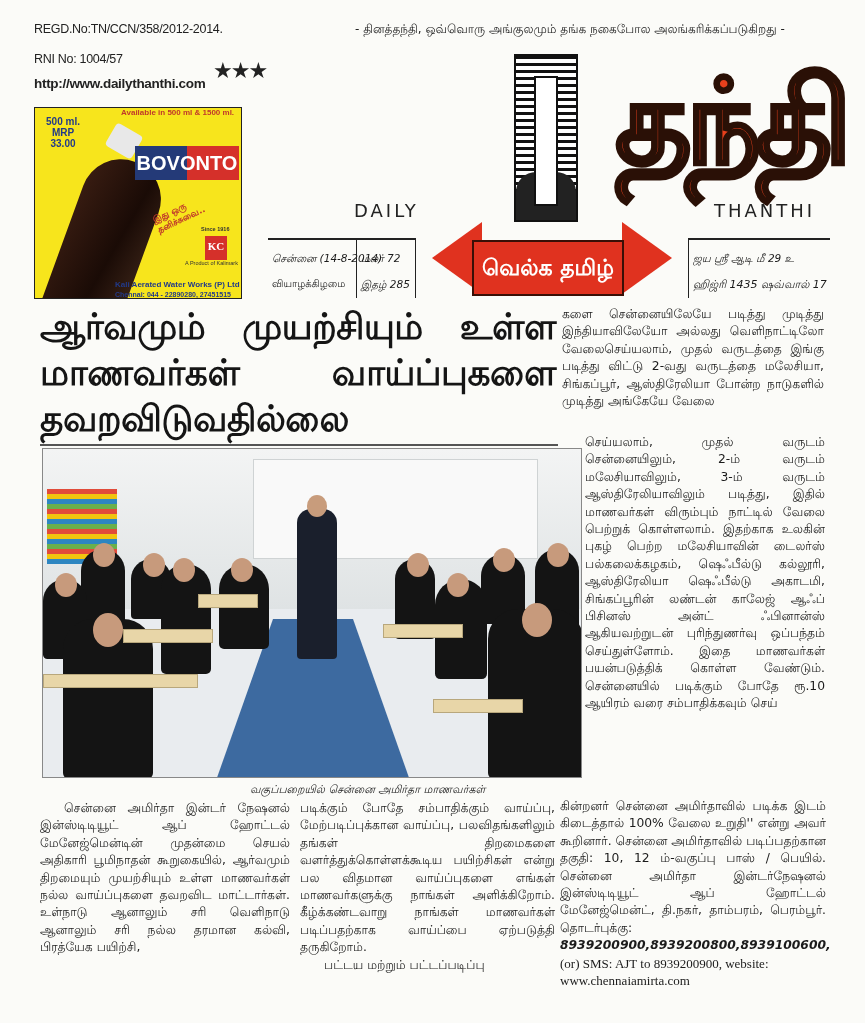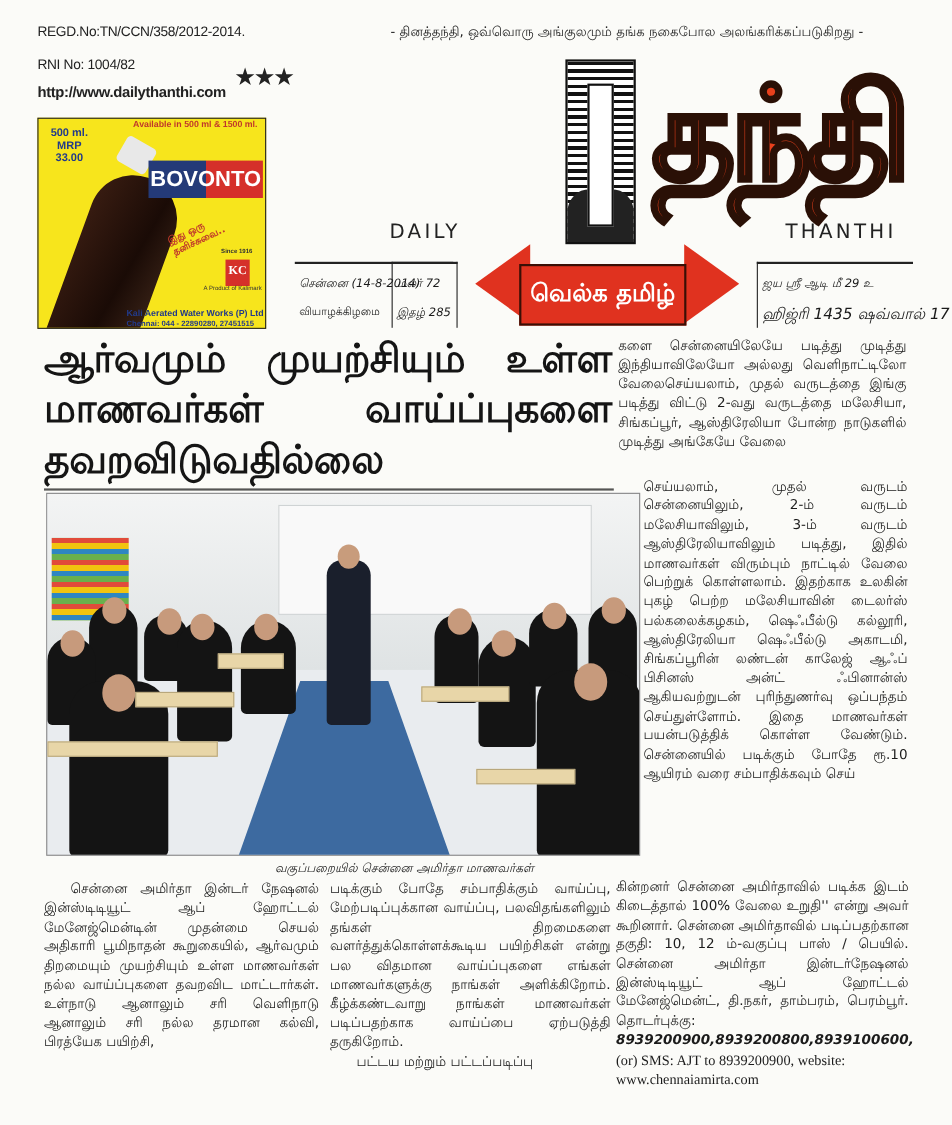--- a/index.html
+++ b/index.html
@@ -28,40 +28,40 @@
   .ad .since { position: absolute; left: 166px; top: 118px; font: bold 5.5px "Liberation Sans", sans-serif; color: #333; }
   .ad .kmark { position: absolute; left: 170px; top: 128px; width: 22px; height: 24px; background: #d5302a; color: #fff; font: bold 11px "Liberation Serif", serif; text-align: center; line-height: 20px; }
   .ad .product { position: absolute; left: 150px; top: 152px; font: 5.5px "Liberation Sans", sans-serif; color: #333; white-space: nowrap; }
   .ad .company { position: absolute; left: 80px; top: 172px; font: bold 8px "Liberation Sans", sans-serif; color: #223a8a; white-space: nowrap; }
   .ad .phone { position: absolute; left: 80px; top: 183px; font: bold 7px "Liberation Sans", sans-serif; color: #223a8a; white-space: nowrap; }
 
   
   .mast { left: 268px; top: 40px; width: 560px; height: 200px; }
   .mast .word { position: absolute; top: 12px; font-family: "DejaVu Sans", sans-serif; font-weight: bold; font-size: 118px; line-height: 140px; color: #e8401c; -webkit-text-stroke: 3px #2a1006; letter-spacing: -6px; white-space: nowrap; }
   .mast .w1 { left: 0px; }
-  .mast .w2 { left: 324px; }
+  .mast .w2 { left: 347px; }
   .mast .lighthouse { position: absolute; left: 246px; top: 14px; width: 64px; height: 168px; border: 2px solid #111; background:
       repeating-linear-gradient(180deg,#111 0 3px,#fff 3px 7px); }
   .mast .lighthouse .tower { position: absolute; left: 18px; top: 20px; width: 24px; height: 130px; background: #fff; border: 2px solid #111; }
   .mast .lighthouse .base { position: absolute; left: 0; bottom: 0; width: 100%; height: 48px; background: #222; border-radius: 20px 20px 0 0; }
   .mast .sub { position: absolute; top: 160px; font: 18px "DejaVu Sans", sans-serif; letter-spacing: 3px; color: #222; }
   .mast .sub.daily { left: 86px; }
   .mast .sub.thanthi { left: 446px; }
 
   
   .strip { top: 238px; height: 60px; border-top: 2px solid #222; }
   .strip.left { left: 268px; width: 144px; }
   .strip .city { position: absolute; left: 4px; top: 12px; font-size: 10.5px; font-style: italic; white-space: nowrap; }
   .strip .day { position: absolute; left: 4px; top: 38px; font-size: 10px; white-space: nowrap; }
   .strip.mid { left: 356px; width: 60px; border-left: 1.5px solid #222; border-right: 1.5px solid #222; border-top: 2px solid #222; }
   .strip.mid .a { position: absolute; left: 4px; top: 12px; font-size: 10.5px; font-style: italic; white-space: nowrap; }
   .strip.mid .b { position: absolute; left: 4px; top: 38px; font-size: 10.5px; font-style: italic; white-space: nowrap; }
   .strip.right { left: 688px; width: 142px; border-left: 1.5px solid #222; }
   .strip.right .a { position: absolute; left: 4px; top: 12px; font-size: 10.5px; font-style: italic; white-space: nowrap; }
-  .strip.right .b { position: absolute; left: 4px; top: 38px; font-size: 14px; font-style: italic; white-space: nowrap; }
+  .strip.right .b { position: absolute; left: 4px; top: 38px; font-size: 11px; font-style: italic; white-space: nowrap; }
 
   .ribbon { left: 472px; top: 240px; width: 152px; height: 56px; background: #e0321f; color: #fff; border: 2px solid #3a0f06; font-size: 22px; font-weight: bold; text-align: center; line-height: 52px; }
   .ribbon-tail-l { left: 432px; top: 222px; width: 0; height: 0; border-top: 36px solid transparent; border-bottom: 36px solid transparent; border-right: 50px solid #e0321f; }
   .ribbon-tail-r { left: 622px; top: 222px; width: 0; height: 0; border-top: 36px solid transparent; border-bottom: 36px solid transparent; border-left: 50px solid #e0321f; }
 
   
   .headline { left: 40px; top: 304px; width: 516px; font-weight: bold; font-size: 36px; line-height: 46px; color: #151515; letter-spacing: -0.5px; text-align: justify; }
   .hr { left: 40px; top: 444px; width: 518px; height: 2px; background: #555; }
 
   
@@ -86,21 +86,21 @@
   .col3-top { left: 562px; top: 306px; width: 262px; }
   .col3-bot { left: 585px; top: 434px; width: 240px; }
   .col3-tail { left: 560px; top: 795px; width: 266px; }
   .latin { font-family: "Liberation Serif", serif; font-size: 13px; }
   .nums { font-style: italic; font-weight: bold; }
 </style>
 </head>
 <body>
 
 <div class="abs reg r1">REGD.No:TN/CCN/358/2012-2014.</div>
-<div class="abs reg r2">RNI No: 1004/82</div>
+<div class="abs reg r2">RNI No: 1004/57</div>
 <div class="abs reg url">http://www.dailythanthi.com</div>
 <div class="abs stars">★★★</div>
 <div class="abs tagline">- தினத்தந்தி, ஒவ்வொரு அங்குலமும் தங்க நகைபோல அலங்கரிக்கப்படுகிறது -</div>
 
 <div class="abs ad">
   <div class="cap"></div>
   <div class="bottle"></div>
   <div class="price">
     <div>500 ml.</div>
     <div>MRP</div>

